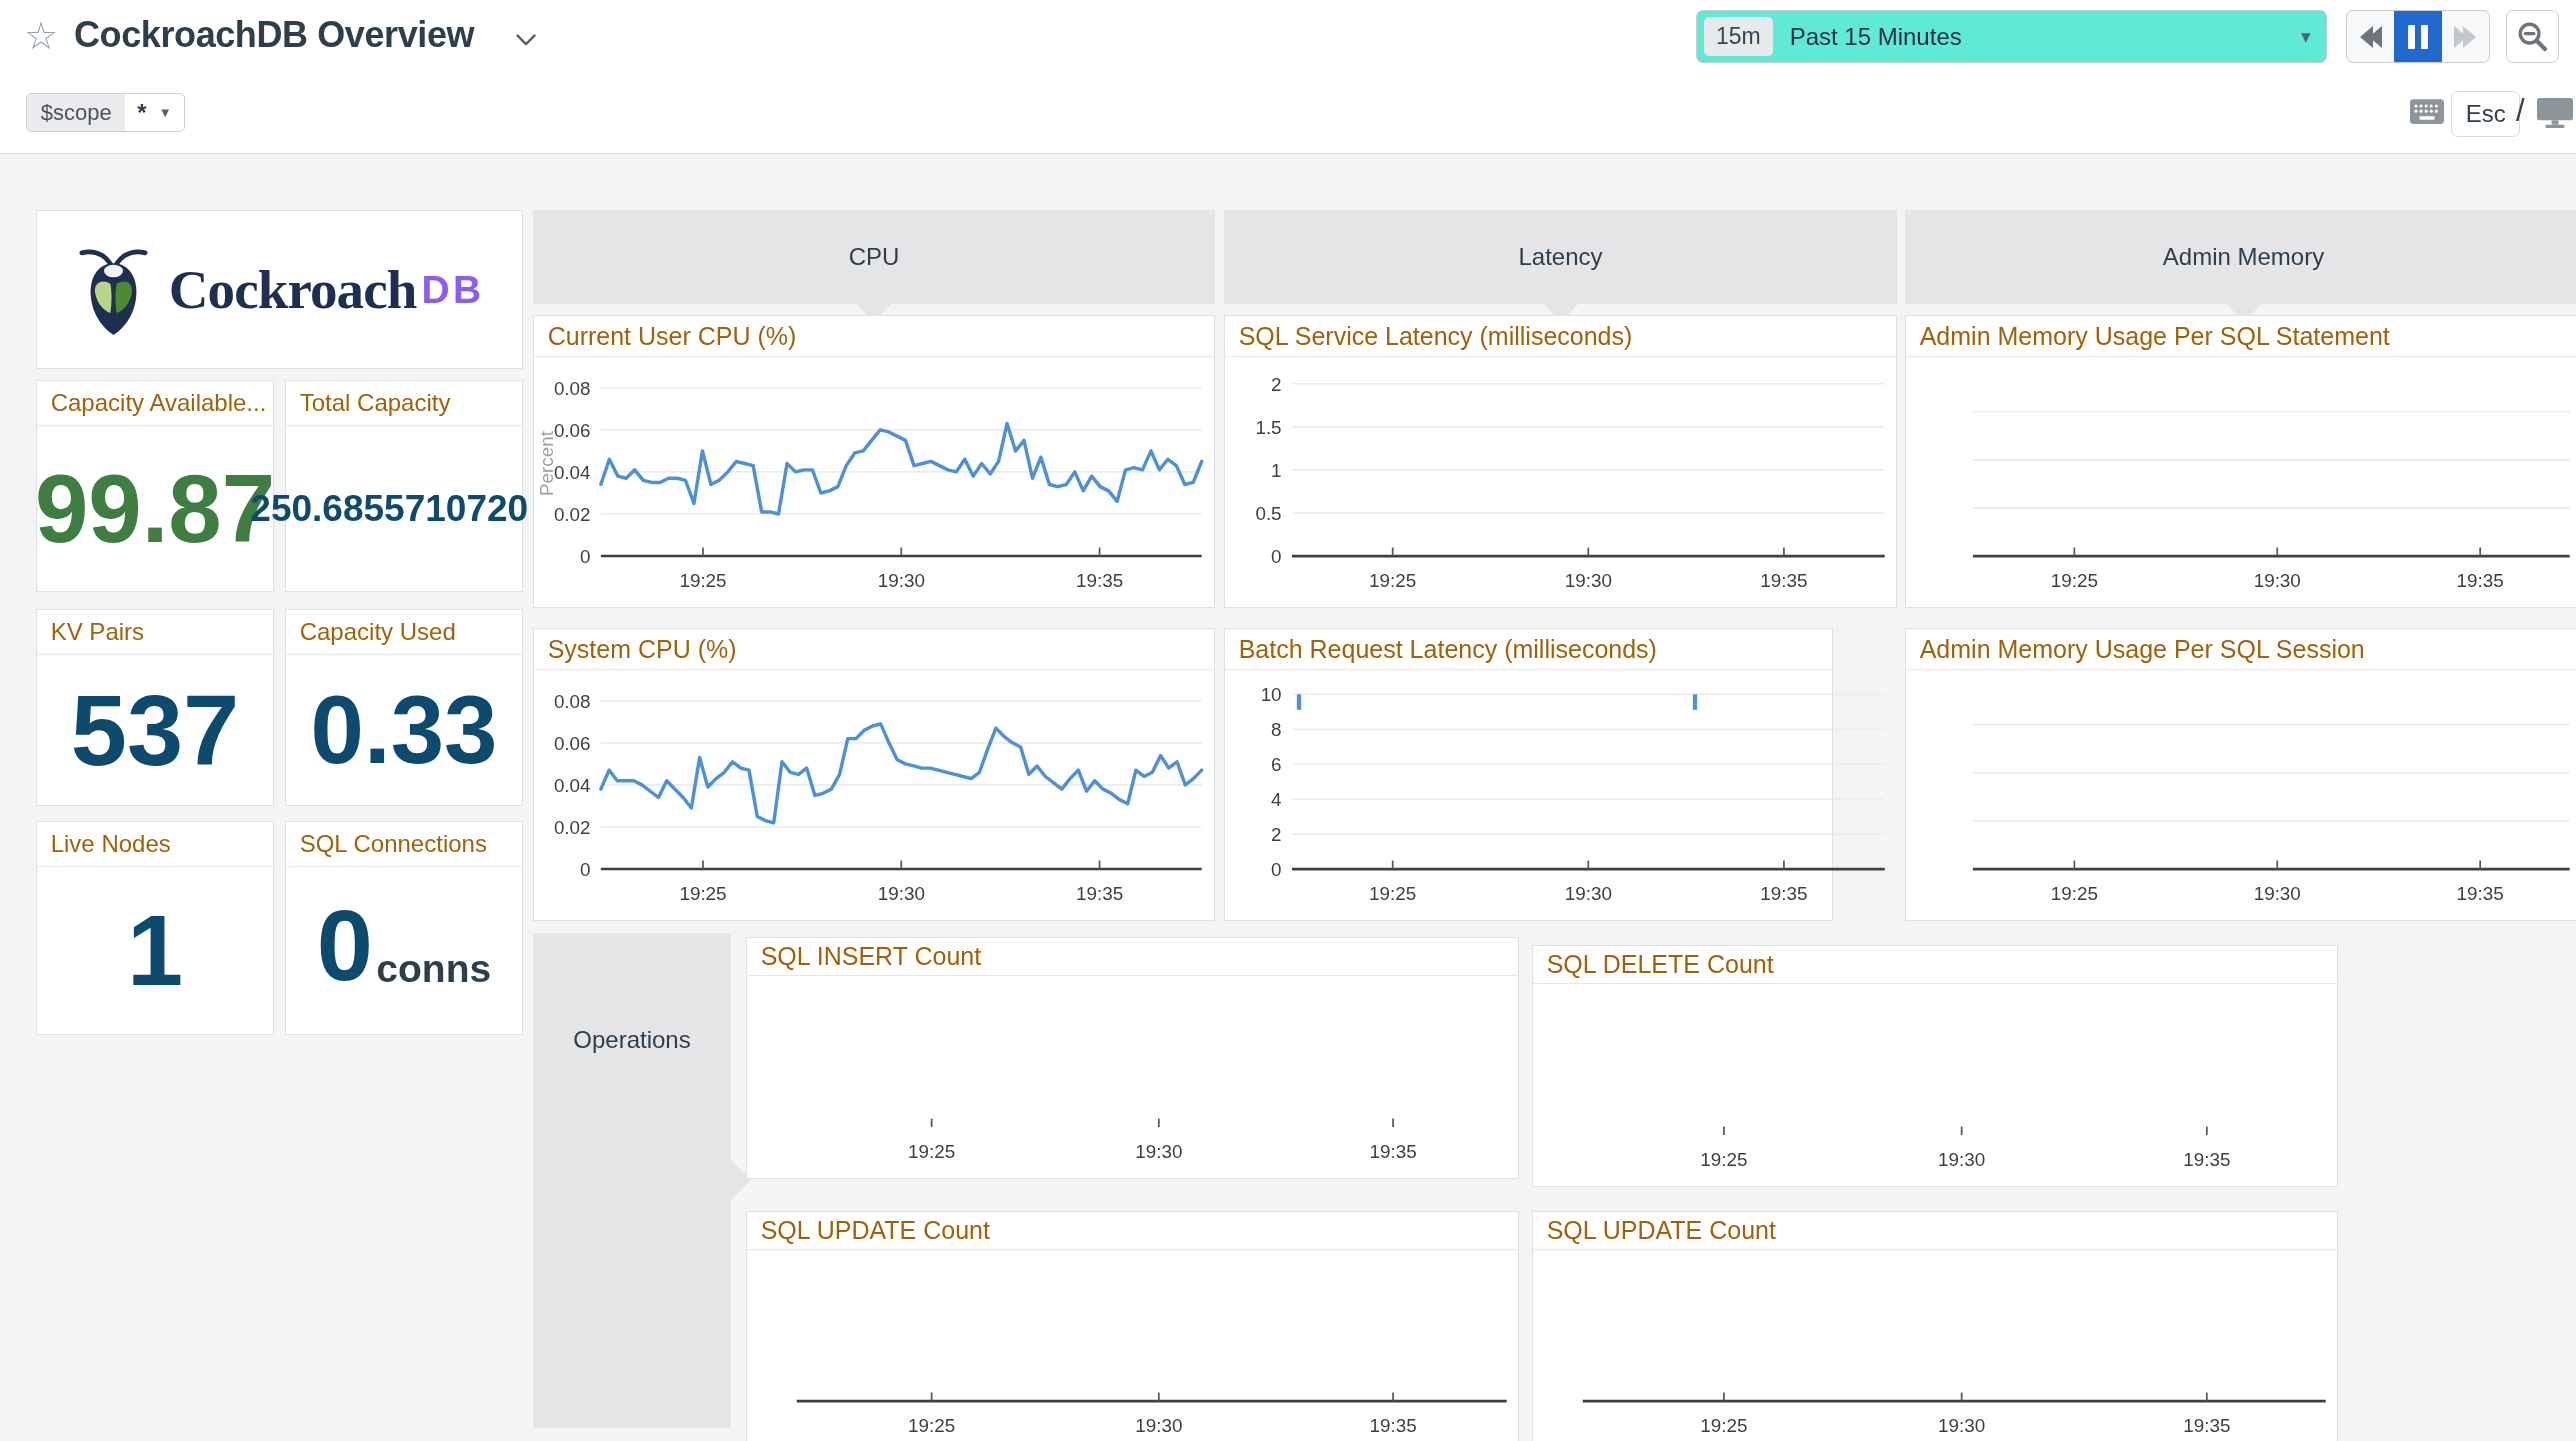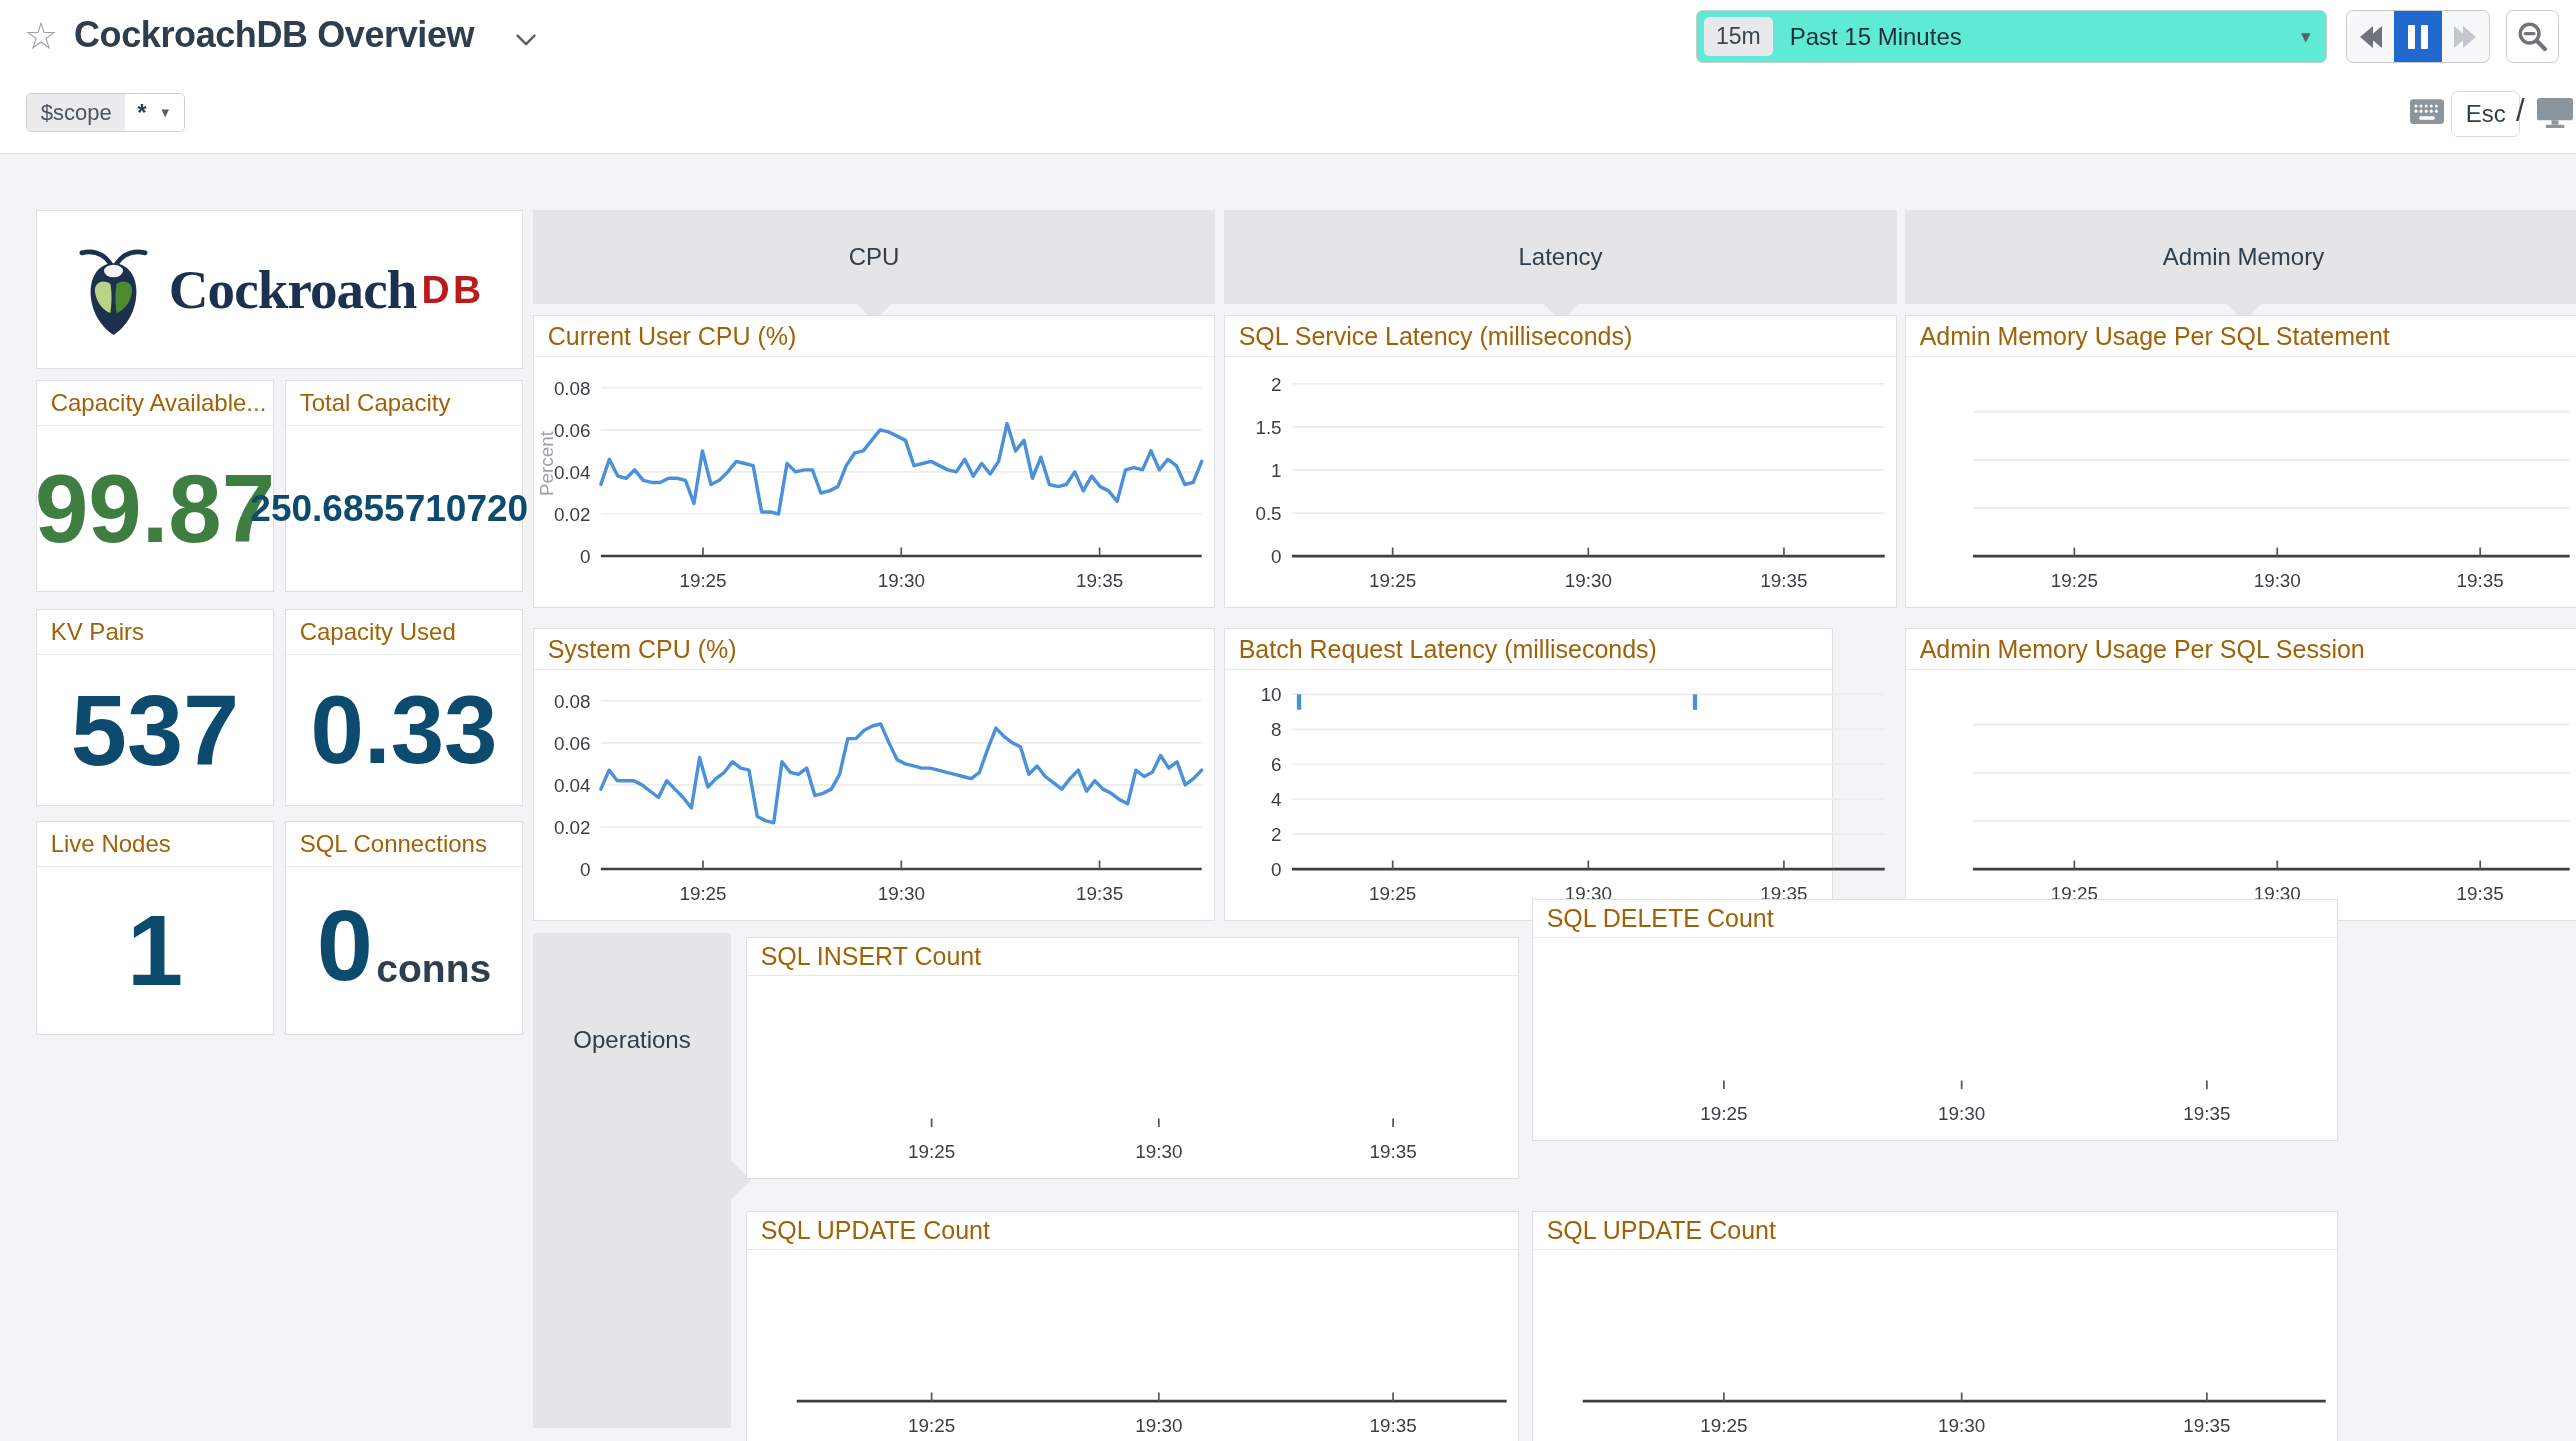--- a/index.html
+++ b/index.html
@@ -43,21 +43,21 @@
   .card-title { height:45px; display:flex; align-items:center; padding:0 13.7px; font-size:24px; color:#a16207; border-bottom:1.7px solid #eaeaec; white-space:nowrap; overflow:hidden; }
   .chart-title { height:41px; border-bottom:1.7px solid #e9e9eb; font-size:25px; }
   .card-body { position:absolute; left:0; right:0; top:45px; bottom:0; display:flex; align-items:center; justify-content:center; }
   .bignum { font-weight:700; color:#0c4a6e; line-height:1; }
   .bignum.green { color:#3f7e41; }
   .unit { font-weight:700; color:#2f3e4d; }
 
   
   #logo-card { left:36px; top:56px; width:487px; height:159px; display:flex; align-items:center; justify-content:center; gap:15.4px; }
   #logo-wordmark { font-family:"Liberation Serif", serif; font-weight:700; font-size:55px; color:#1e3050; letter-spacing:-0.9px; }
-  #logo-db { font-family:"Liberation Sans", sans-serif; font-weight:700; font-size:39px; color:#b91c1c; letter-spacing:3.4px; margin-left:5.1px; }
+  #logo-db { font-family:"Liberation Sans", sans-serif; font-weight:700; font-size:39px; color:#8b5cf6; letter-spacing:3.4px; margin-left:5.1px; }
   #logo-row { display:flex; align-items:center; }
 
   
   .group-header { position:absolute; background:#e5e5e7; display:flex; align-items:center; justify-content:center; font-size:24px; color:#2f3e4d; }
   .group-header .ptr-down { position:absolute; bottom:-18px; left:50%; margin-left:-18px; width:0; height:0; border-left:18px solid transparent; border-right:18px solid transparent; border-top:19px solid #e5e5e7; }
   #ops-box { position:absolute; background:#e5e5e7; }
   #ops-label { width:100%; text-align:center; margin-top:93px; font-size:24px; color:#2f3e4d; }
   #ops-box .ptr-right { position:absolute; right:-20px; top:50%; margin-top:-20.6px; width:0; height:0; border-top:20.6px solid transparent; border-bottom:20.6px solid transparent; border-left:20.6px solid #e5e5e7; }
 
   .plot { position:absolute; left:0; right:0; top:41px; bottom:0; }
@@ -346,21 +346,21 @@
     <div class="card-title chart-title" style="height:38px;">SQL INSERT Count</div>
     <div class="plot" style="top:38px;"><svg width="770" height="201" viewBox="0 0 898 234">
           <line x1="215.32" y1="166" x2="215.32" y2="176" stroke="#555" stroke-width="2"></line>
           <text x="215.32" y="212" text-anchor="middle" font-size="22" fill="#3a3f44">19:25</text>
           <line x1="480.28000000000003" y1="166" x2="480.28000000000003" y2="176" stroke="#555" stroke-width="2"></line>
           <text x="480.28000000000003" y="212" text-anchor="middle" font-size="22" fill="#3a3f44">19:30</text>
           <line x1="753.52" y1="166" x2="753.52" y2="176" stroke="#555" stroke-width="2"></line>
           <text x="753.52" y="212" text-anchor="middle" font-size="22" fill="#3a3f44">19:35</text>
         </svg></div>
   </div>
-  <div class="card" style="left:1532px; top:745px; width:806px; height:242px;">
+  <div class="card" style="left:1532px; top:791px; width:806px; height:242px;">
     <div class="card-title chart-title" style="height:38px;">SQL DELETE Count</div>
     <div class="plot" style="top:38px;"><svg width="803" height="201" viewBox="0 0 936 234">
           <line x1="222.54" y1="166" x2="222.54" y2="176" stroke="#555" stroke-width="2"></line>
           <text x="222.54" y="212" text-anchor="middle" font-size="22" fill="#3a3f44">19:25</text>
           <line x1="499.66" y1="166" x2="499.66" y2="176" stroke="#555" stroke-width="2"></line>
           <text x="499.66" y="212" text-anchor="middle" font-size="22" fill="#3a3f44">19:30</text>
           <line x1="785.4399999999999" y1="166" x2="785.4399999999999" y2="176" stroke="#555" stroke-width="2"></line>
           <text x="785.4399999999999" y="212" text-anchor="middle" font-size="22" fill="#3a3f44">19:35</text>
         </svg></div>
   </div>

